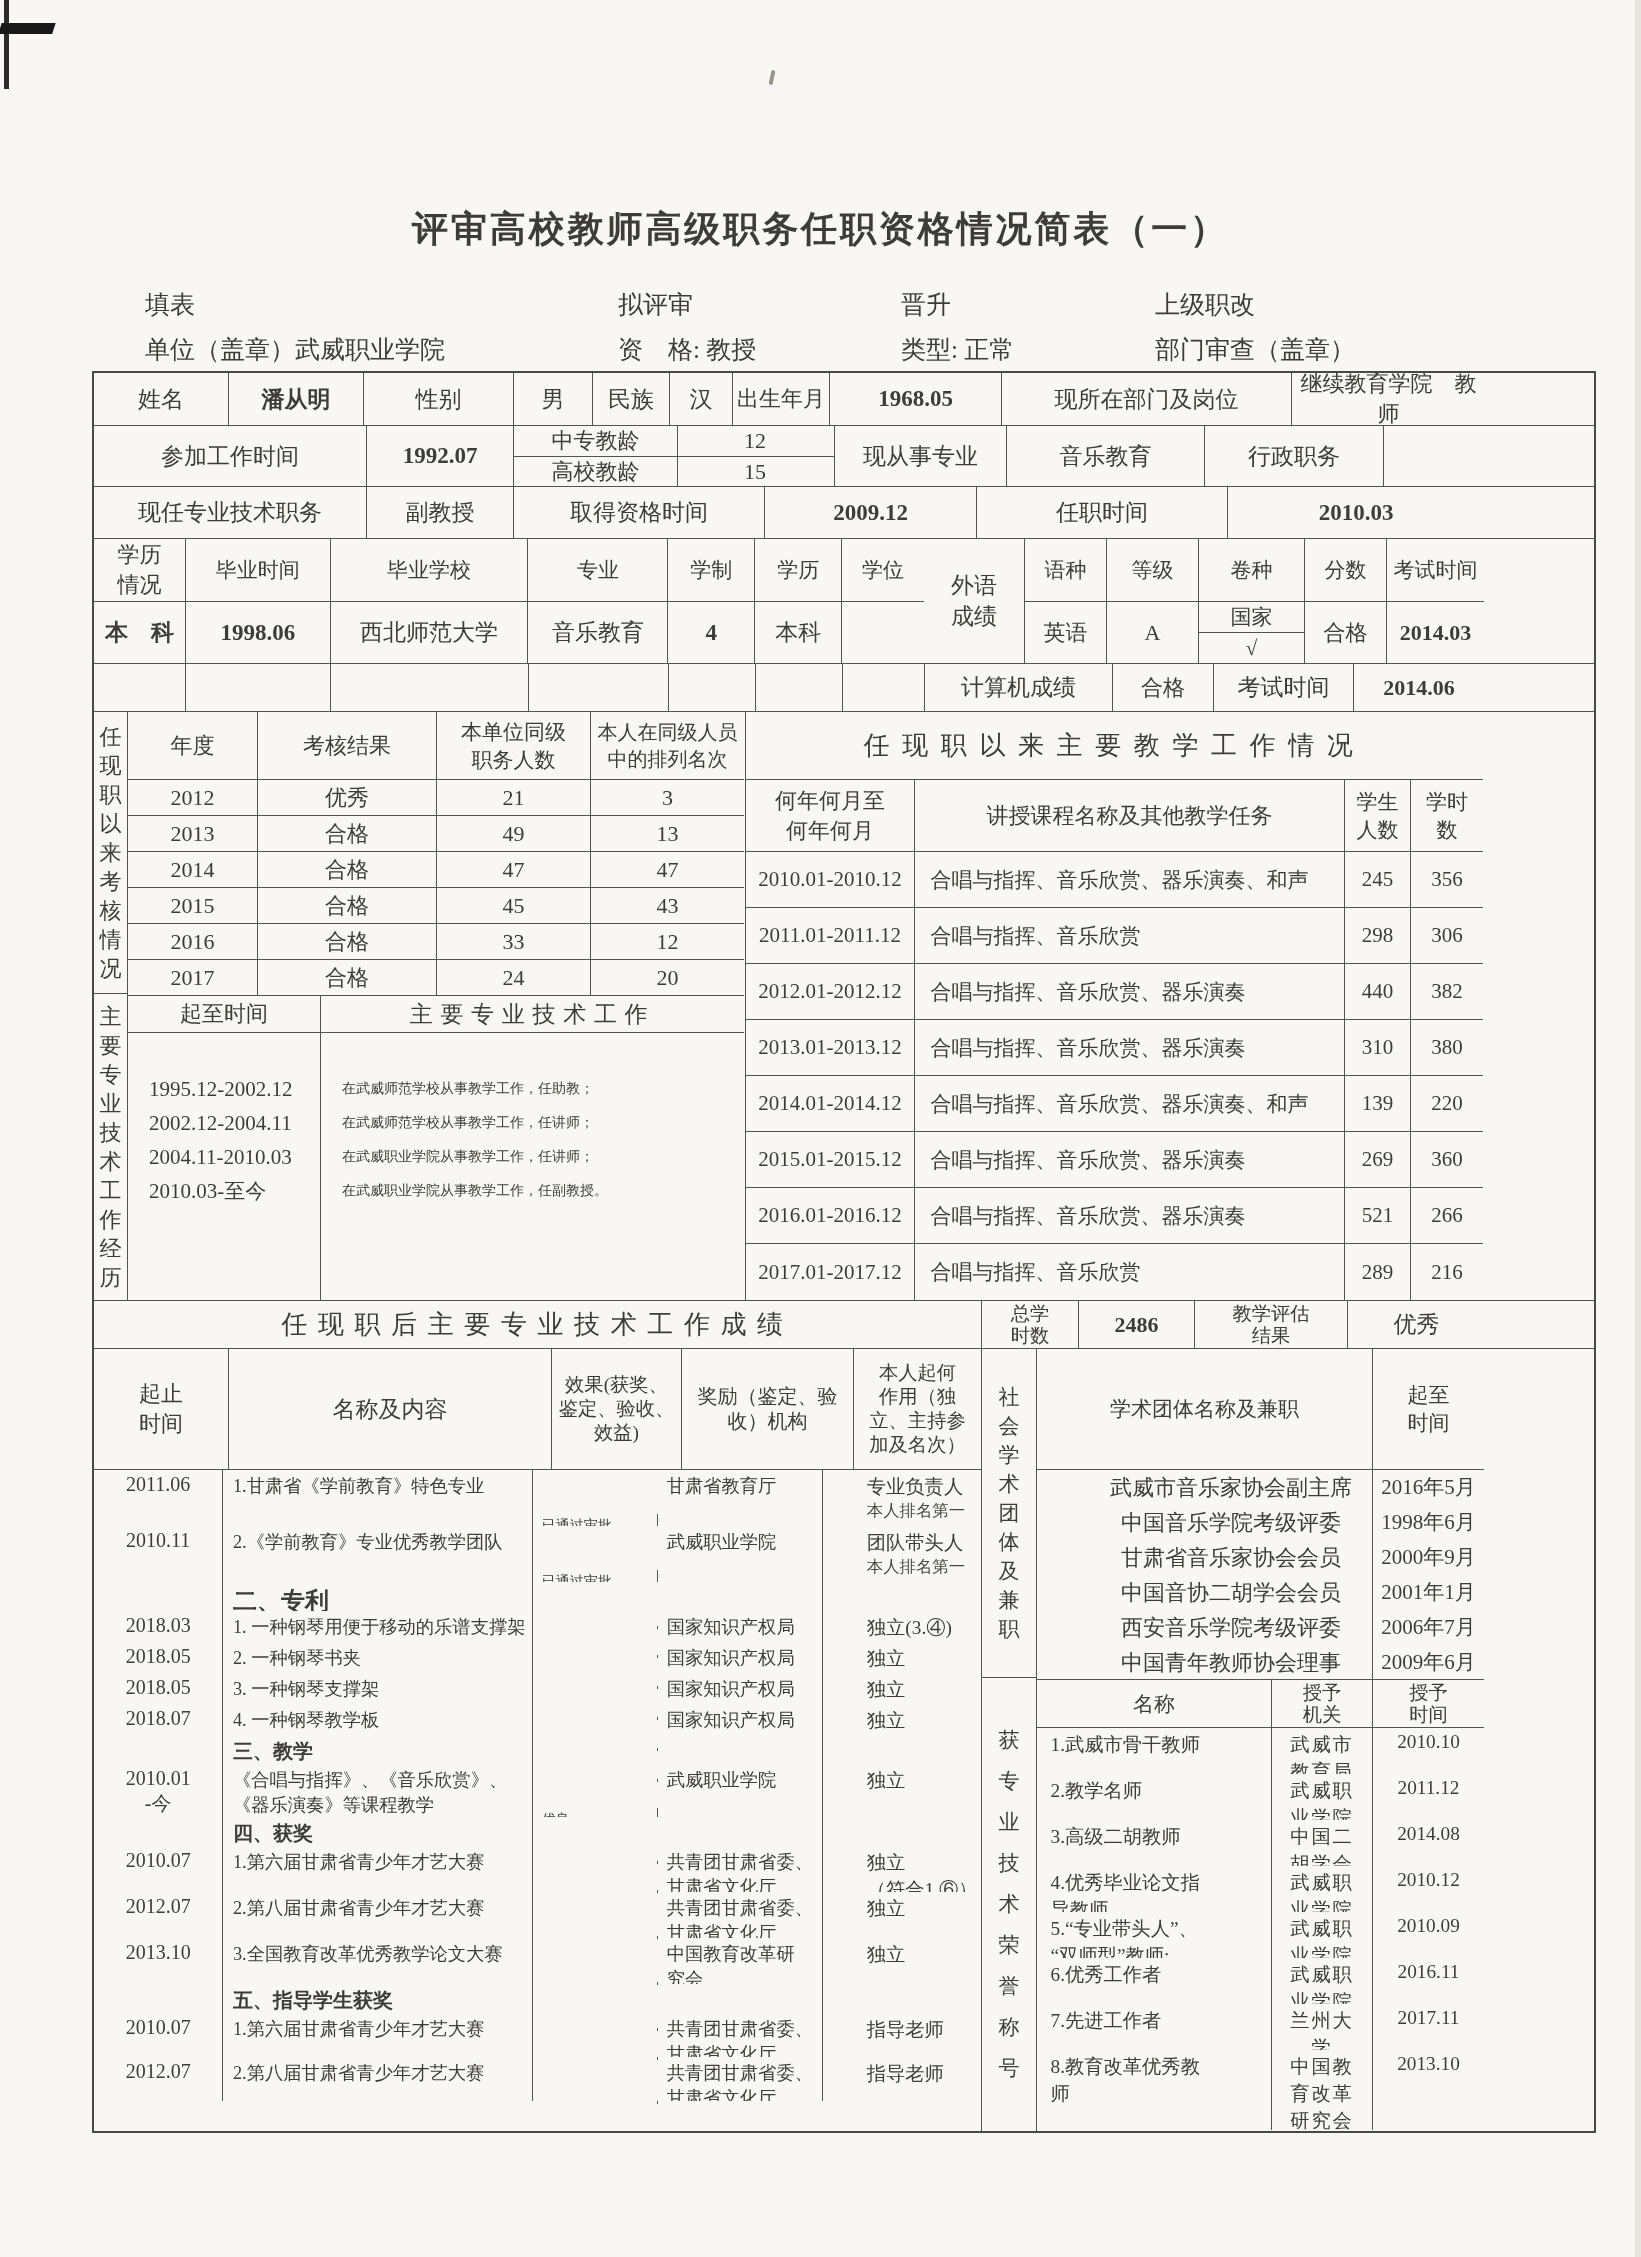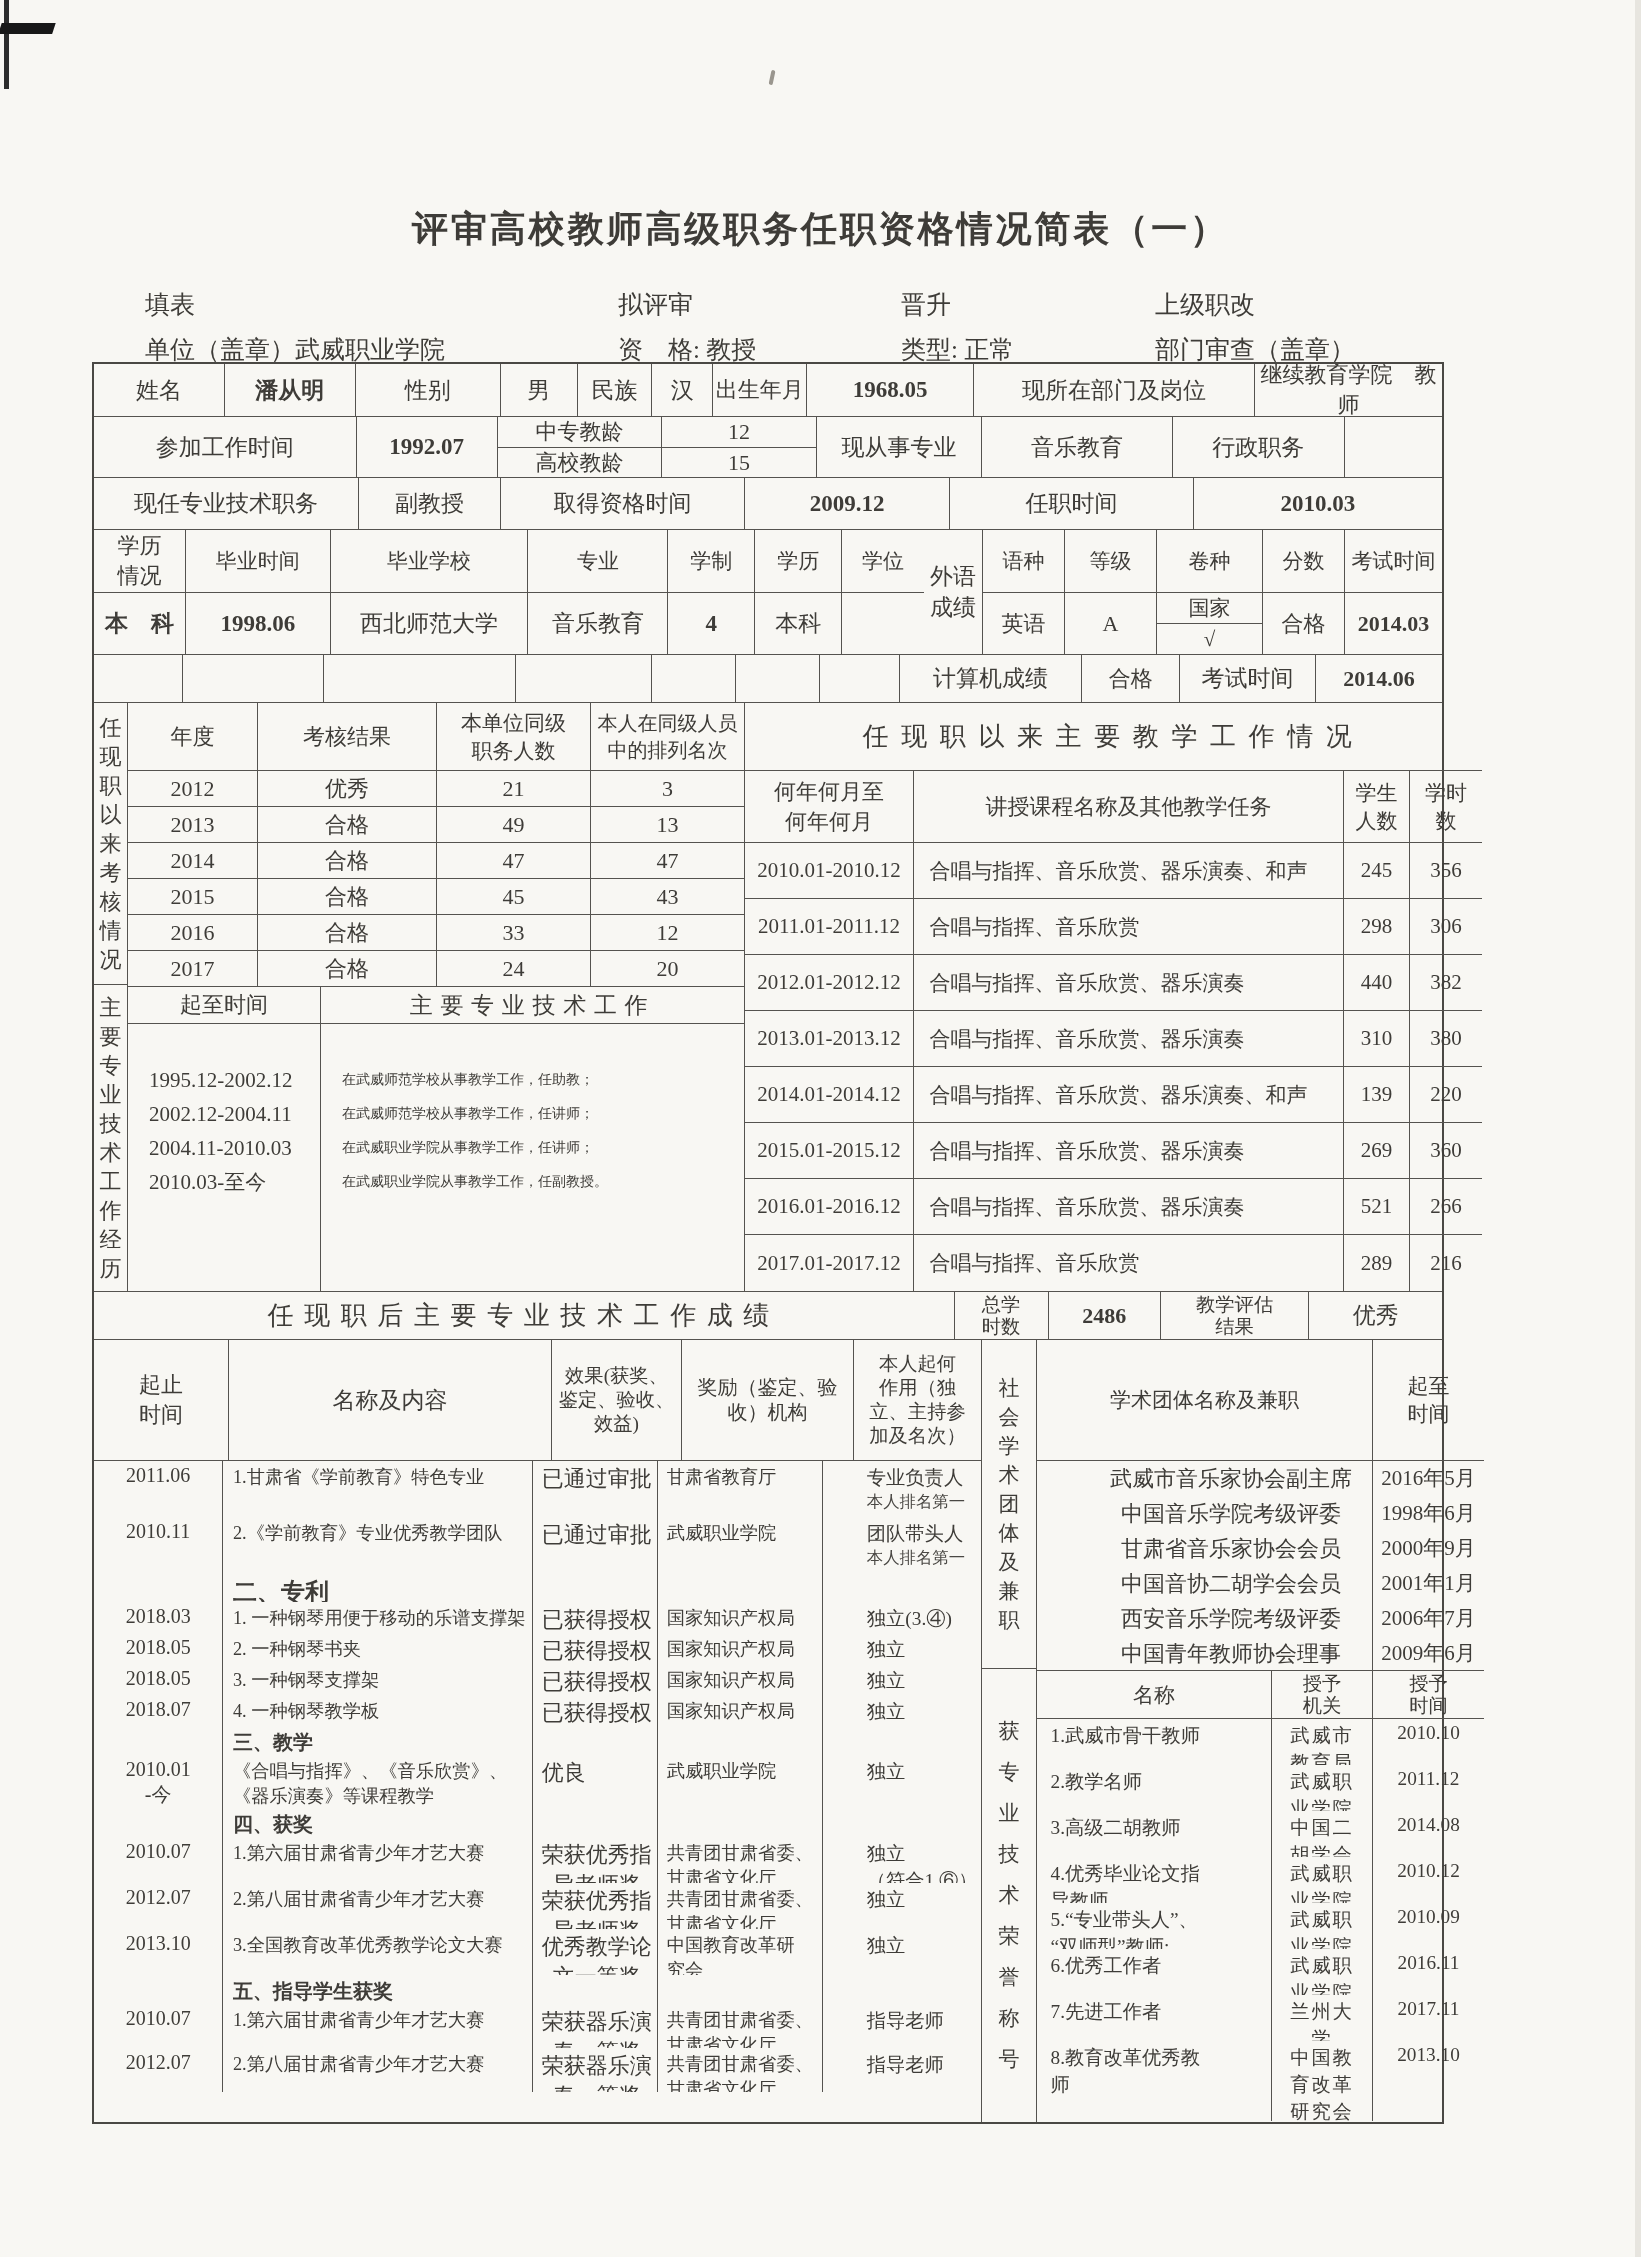--- a/index.html
+++ b/index.html
@@ -15,21 +15,21 @@
   .art-edge{ position:absolute; left:3.9px; top:0; width:4.8px; height:89px; background:#2c2c2c; }
   .art-tick{ position:absolute; left:770px; top:70px; width:3.9px; height:15.4px; background:#9a968e; transform:rotate(12deg); border-radius:1.9px; }
   .art-right{ position:absolute; right:0; top:0; width:5.8px; height:100%; background:#e7e5df; }
 
   .doc-title{ position:absolute; top:205px; left:0; width:1641px; text-align:center;
     font-size:36px; font-weight:bold; letter-spacing:2.9px; }
 
   .hgroup{ position:absolute; top:282px; font-size:25px; line-height:45px; white-space:pre-line; }
   .hg1{ left:145px; } .hg2{ left:618px; } .hg3{ left:901px; } .hg4{ left:1155px; }
 
-  .form{ position:absolute; left:92px; top:362px; width:1352px; border:2.4px solid #4a4844; background:transparent; }
+  .form{ position:absolute; left:92px; top:371px; width:1504px; border:2.4px solid #4a4844; background:transparent; }
 
   .r{ display:flex; border-bottom:1.4px solid var(--ln); }
   .c{ border-right:1.4px solid var(--ln); display:flex; flex-direction:column;
       align-items:center; justify-content:center; text-align:center; overflow:hidden; }
   .c:last-child{ border-right:none; }
   .nb{ border-bottom:none; }
   .lft{ align-items:flex-start; text-align:left; }
   .pre{ white-space:pre-line; }
   .b{ font-weight:bold; }
   .f20{ font-size:19.3px; } .f21{ font-size:20px; } .f22{ font-size:21px; }
@@ -66,21 +66,21 @@
 
   
   .bot{ display:flex; height:782px; }
   .bot-l{ width:888px; border-right:1.4px solid var(--ln); display:flex; flex-direction:column; }
   .bhead{ height:121px; }
   .acontent{ display:flex; flex-direction:column; height:661px; }
   .ar{ display:flex; border-bottom:none; }
   .ar .c{ justify-content:flex-start; padding-top:2.9px; }
   .ar .ct{ width:135px; font-size:20px; align-items:center; }
   .ar .cn{ width:323px; font-size:18.3px; align-items:flex-start; text-align:left; padding-left:9.7px; padding-right:3.9px; }
-  .ar .ce{ width:130px; font-size:22px; align-items:flex-start; text-align:center; padding-left:8.7px; }
+  .ar .ce{ width:130px; font-size:14px; align-items:flex-start; text-align:right; padding-left:8.7px;margin-top:44px; }
   .ar .co{ width:172px; font-size:18.3px; align-items:flex-start; text-align:left; padding-left:8.7px; }
   .ar .cr{ width:127px; font-size:19.3px; align-items:flex-start; text-align:left; padding-left:7.7px;margin-left:36px; }
   .sub{ font-size:16.4px; color:#4a4844; }
   .rhead{ height:29px; } .rproj{ height:56px; } .rpat{ height:31px; }
   .rteach{ height:53px; } .raw{ height:46px; } .rst{ height:44px; }
   .bot-r{ width:502px; display:flex; }
   .bsidecol{ width:55px; border-right:1.4px solid var(--ln); display:flex; flex-direction:column; }
   .bsidecol > div{ display:flex; align-items:center; justify-content:center; }
   .bstack{ width:447px; display:flex; flex-direction:column; }
   .h36{ height:35px; } .h48r{ height:46px; } .h83{ height:80px; }

